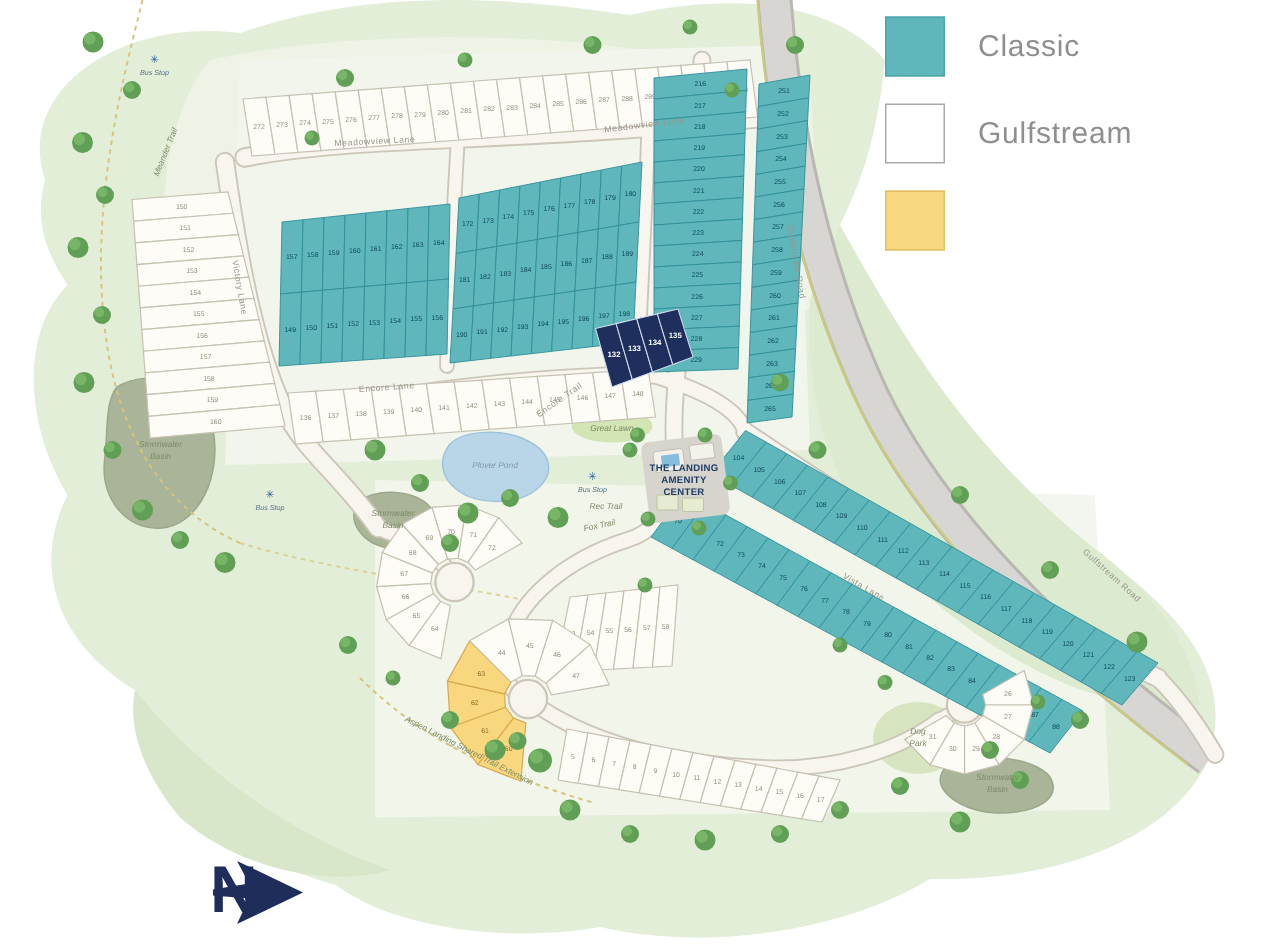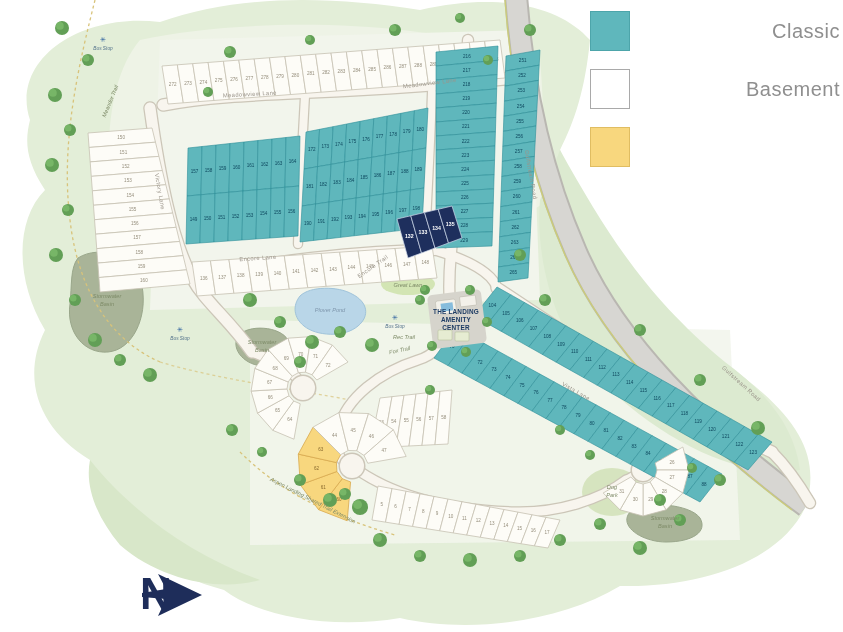--- a/index.html
+++ b/index.html
@@ -18,21 +18,21 @@
   .num-yellow{fill:#8a6b2f;}
   
   .street{fill:#9a948a;font-size:5.8px;letter-spacing:.4px;text-anchor:middle;}
   .nature{fill:#7e8b68;font-size:5.6px;font-style:italic;text-anchor:middle;}
   .pondlbl{fill:#7f97ad;font-size:5.6px;font-style:italic;text-anchor:middle;}
   .amenity{fill:#1d3b63;font-size:6.4px;font-weight:bold;text-anchor:middle;letter-spacing:.2px;}
   .busstop{fill:#54738c;font-size:4.8px;font-style:italic;text-anchor:middle;}
   .busicon{fill:#2b5f9e;font-size:7px;text-anchor:middle;}
   
   #legend{position:absolute;left:590px;top:10px;width:250px;}
-  .legend-item{display:flex;align-items:center;margin-bottom:16px;height:42px;justify-content:space-between;}
+  .legend-item{display:flex;align-items:center;margin-bottom:16px;height:42px;}
   .swatch{width:40px;height:40px;margin-right:22px;box-sizing:border-box;}
   .swatch-classic{background:#5fb7bc;border:1px solid #4da5aa;}
   .swatch-tradition{background:#ffffff;border:1px solid #a9a9a9;}
   .swatch-basement{background:#f8d77e;border:1px solid #e0bd62;}
   .legend-label{color:#8f8f8f;font-size:20px;letter-spacing:.5px;}
   
   #compass{position:absolute;left:140px;top:572px;display:flex;align-items:center;}
   #compass .n{color:#1e2d5a;font-size:44px;font-weight:800;line-height:1;margin-right:4px;}
 </style>
 </head>
@@ -1203,21 +1203,21 @@
     </g>
   </svg>
 
   <div id="legend">
     <div class="legend-item">
       <div class="swatch swatch-classic"></div>
       <div class="legend-label">Classic</div>
     </div>
     <div class="legend-item">
       <div class="swatch swatch-tradition"></div>
-      <div class="legend-label">Basement</div>
+      <div class="legend-label">Gulfstream</div>
     </div>
     <div class="legend-item">
       <div class="swatch swatch-basement"></div>
     </div>
   </div>
 
   <div id="compass">
     <span class="n">N</span>
     <svg width="70" height="46" viewBox="0 0 70 46">
       <path d="M2,21 L26,17 L18,2 L62,23 L18,44 L26,27 L2,25 Z" fill="#1e2d5a"></path>

